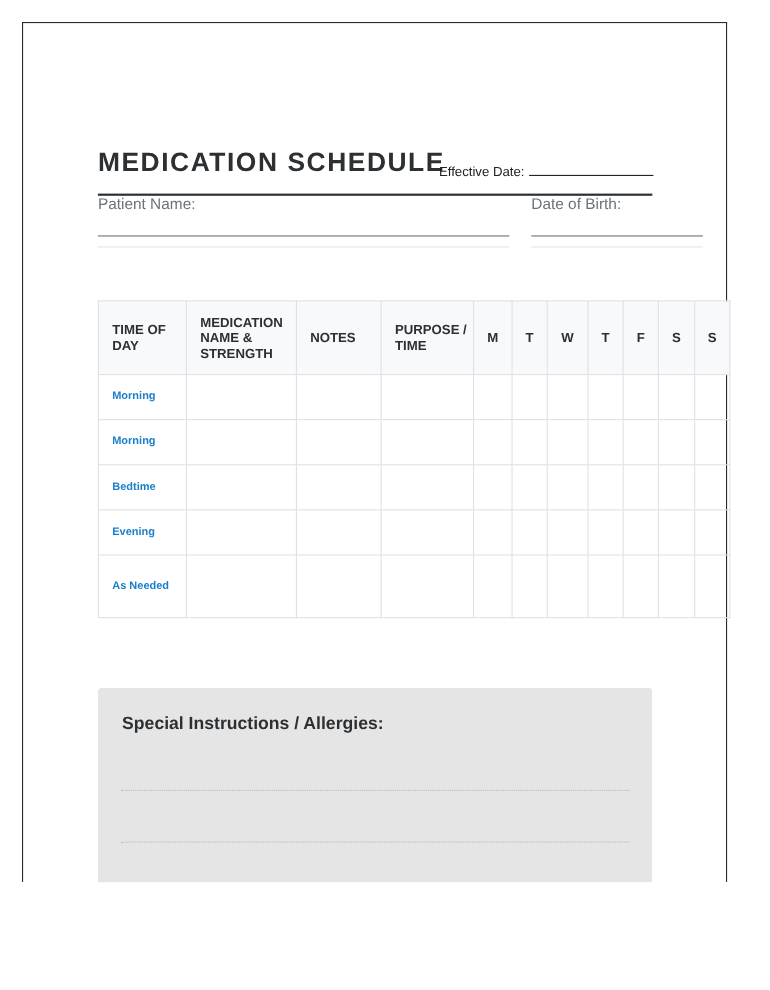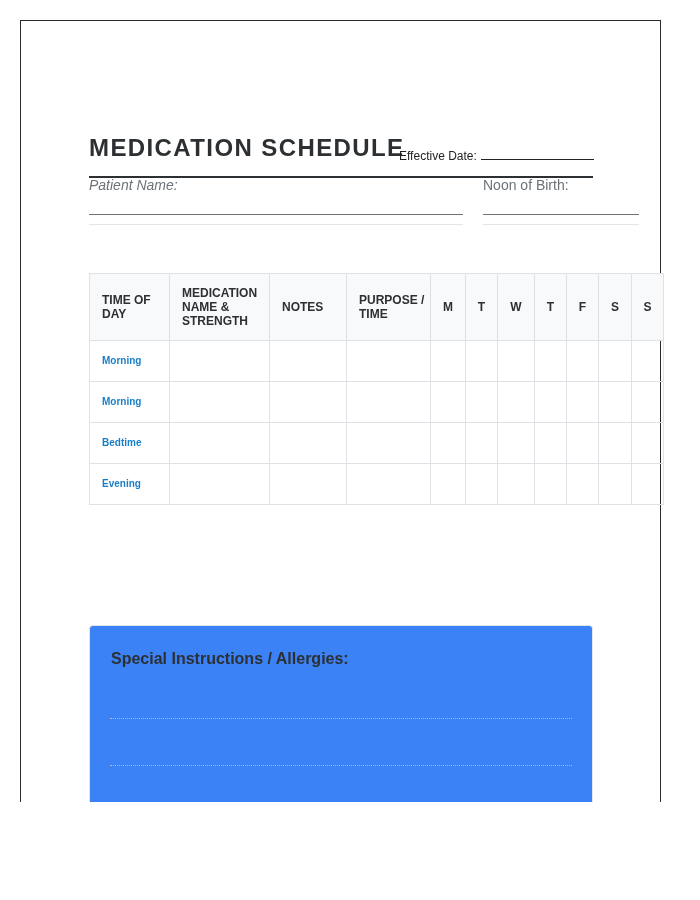--- a/index.html
+++ b/index.html
@@ -122,21 +122,21 @@
     .instructions {
       position: absolute;
       left: 89px;
       top: 625px;
       width: 504px;
       height: 180px;
       border: 1px solid #e3e6e9;
       border-bottom: none;
       border-radius: 4px 4px 0 0;
       box-sizing: border-box;
-      background: #3b82f6;
+      background: #e5e5e5;
     }
     .instructions-title {
       position: absolute;
       left: 21px;
       top: 24px;
       font-size: 16px;
       font-weight: bold;
       color: #2c3033;
       white-space: nowrap;
     }
@@ -160,24 +160,24 @@
 
 <div class="page"></div>
 
 <div class="title-row">
   <div class="title">MEDICATION SCHEDULE</div>
   <div class="effective">
     <span>Effective Date:</span><span class="effective-line"></span>
   </div>
 </div>
 
-<div class="field-label" style="left:89px; top:177px;font-style:italic;">Patient Name:</div>
+<div class="field-label" style="left:89px; top:177px;">Patient Name:</div>
 <div class="field-line" style="left:89px; top:214px; width:374px;"></div>
 
-<div class="field-label" style="left:483px; top:177px;">Noon of Birth:</div>
+<div class="field-label" style="left:483px; top:177px;">Date of Birth:</div>
 <div class="field-line" style="left:483px; top:214px; width:156px;"></div>
 
 <table class="sched">
   <colgroup>
     <col style="width:80px">
     <col style="width:100px">
     <col style="width:77px">
     <col style="width:84px">
     <col style="width:35px">
     <col style="width:32px">
@@ -248,20 +248,33 @@
       <td></td>
       <td></td>
       <td></td>
       <td></td>
       <td></td>
       <td></td>
       <td></td>
       <td></td>
       <td></td>
     </tr>
+    <tr class="tall">
+      <td class="time">As Needed</td>
+      <td></td>
+      <td></td>
+      <td></td>
+      <td></td>
+      <td></td>
+      <td></td>
+      <td></td>
+      <td></td>
+      <td></td>
+      <td></td>
+    </tr>
   </tbody>
 </table>
 
 <div class="instructions">
   <div class="instructions-title">Special Instructions / Allergies:</div>
   <div class="dotline" style="top:92px;"></div>
   <div class="dotline" style="top:139px;"></div>
 </div>
 
 <div class="page-clip"></div>

